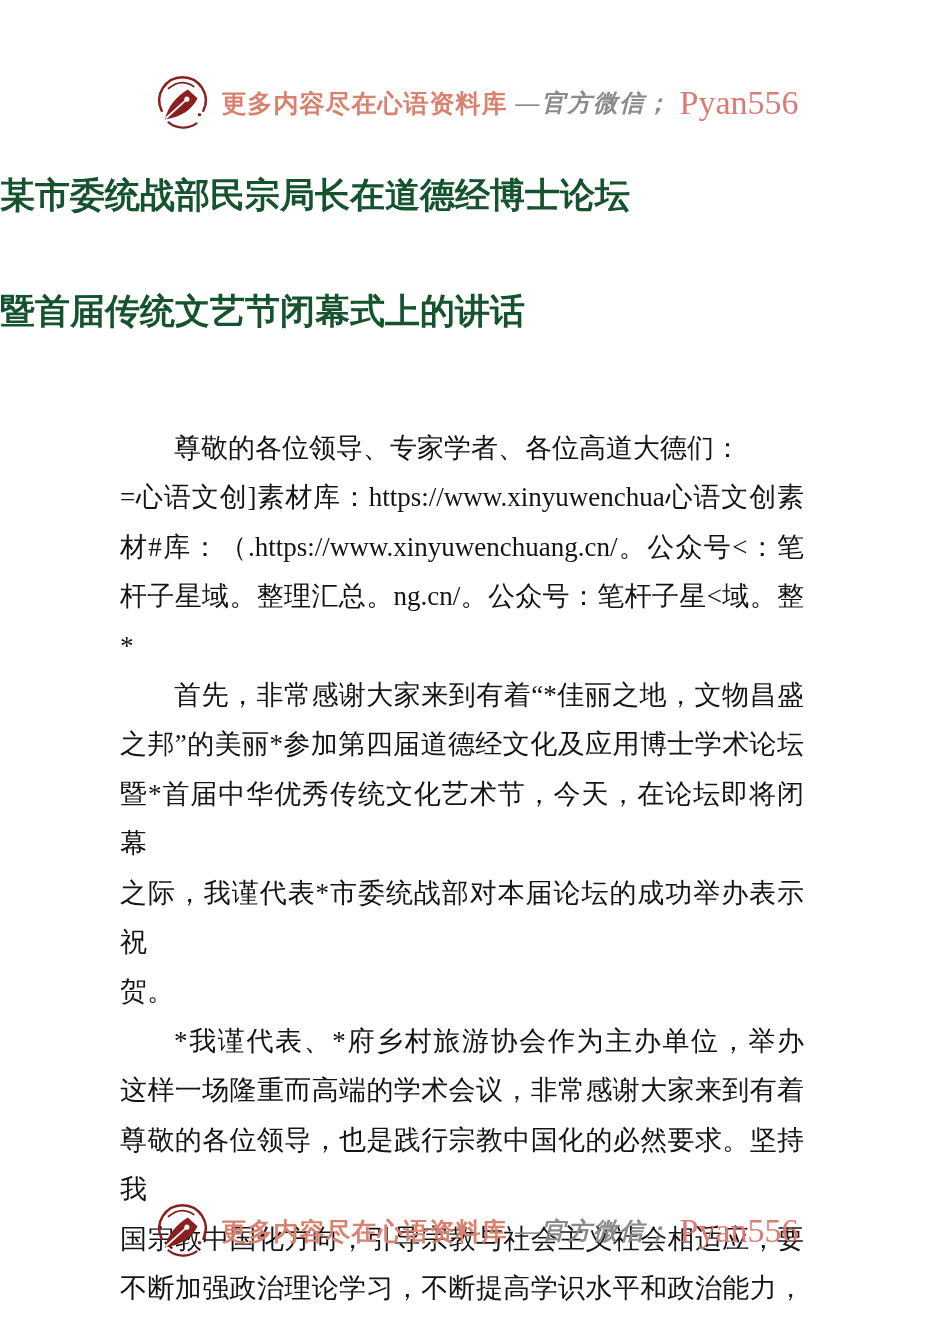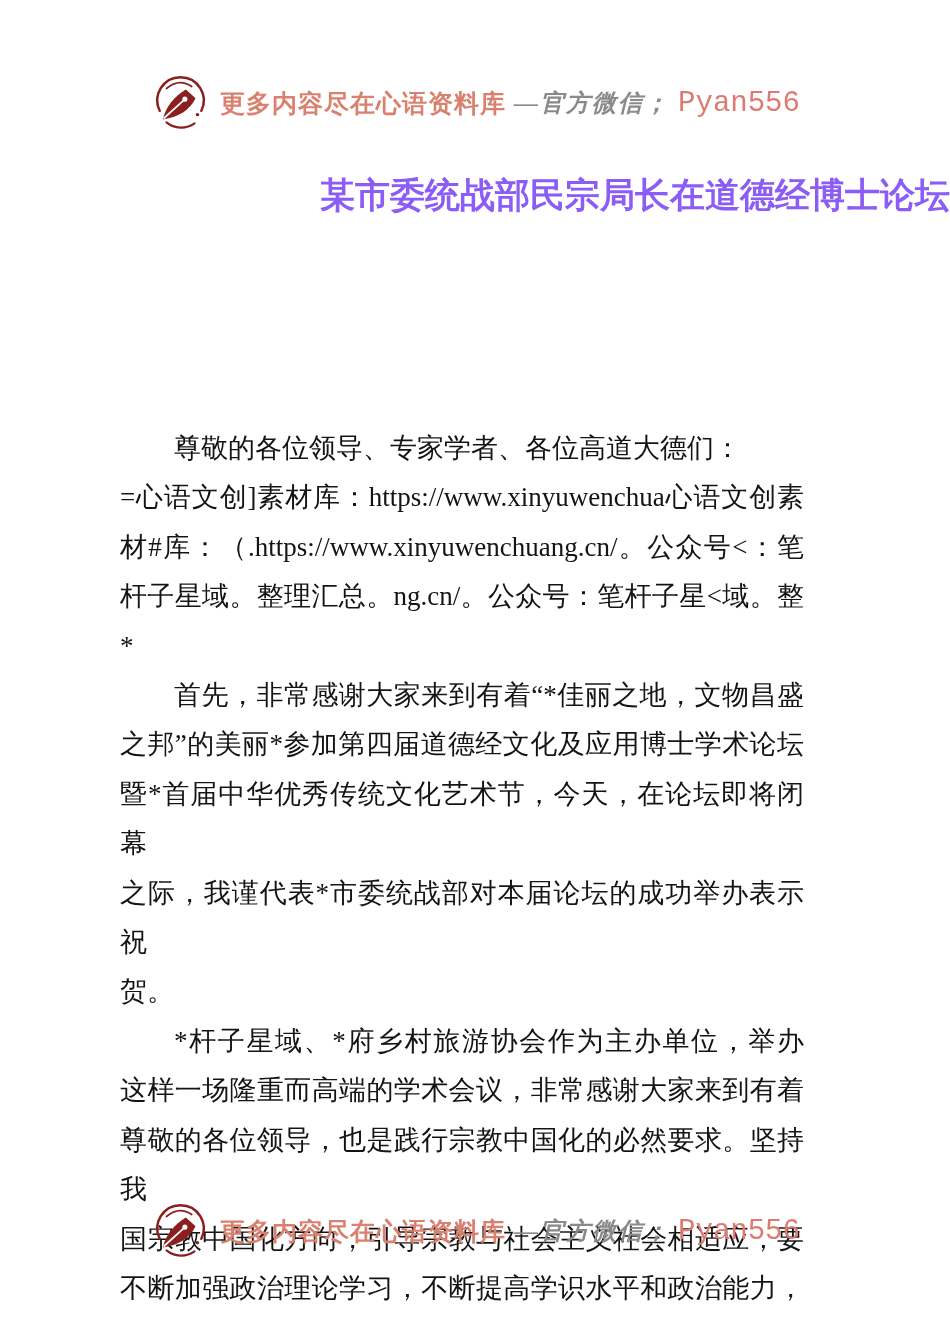--- a/index.html
+++ b/index.html
@@ -34,28 +34,28 @@
     font-family:"Liberation Serif","DejaVu Serif",serif;
   }
   .wm-sep{
     color:var(--separator-color);
     font-size:24px;font-style:italic;font-weight:bold;
     letter-spacing:2px;
     font-family:"Liberation Serif","DejaVu Serif",serif;
   }
   .wm-id{
     color:var(--wechat-color);
-    font-size:29px;
-    font-family:Liberation Mono, monospace;
+    font-size:34px;
+    font-family:Liberation Serif, serif;
   }
   
   .doc-title{
     position:absolute;left:0;right:0;
-    text-align:right;
-    font-size:35px;font-weight:bold;color:#8b5cf6;
+    text-align:left;
+    font-size:35px;font-weight:bold;color:#14532d;
     line-height:44px;
     letter-spacing:0px;
   }
   .doc-title.t1{top:174px;}
   .doc-title.t2{top:290px;}
   
   .bodytext{
     position:absolute;
     top:424px;left:120px;width:684px;
     color:var(--text-color);
@@ -84,35 +84,36 @@
       <line x1="14" y1="48" x2="35" y2="29" stroke="#ffffff" stroke-width="1.8"></line>
       <circle cx="36" cy="28" r="2.6" fill="#ffffff"></circle>
       <circle cx="49" cy="44" r="1.8" fill="#8b1e1e"></circle>
     </svg>
     <span class="wm-brand">更多内容尽在心语资料库</span>
       <span class="wm-sep">—官方微信；</span>
       <span class="wm-id">Pyan556</span>
   </div>
 
   <div class="doc-title t1">某市委统战部民宗局长在道德经博士论坛</div>
+  <div class="doc-title t2">暨首届传统文艺节闭幕式上的讲话</div>
 
   <div class="bodytext">
     <div class="ln ind nj">尊敬的各位领导、专家学者、各位高道大德们：</div>
 
     <div class="ln">=心语文创]素材库：https://www.xinyuwenchua心语文创素</div>
     <div class="ln">材#库：（.https://www.xinyuwenchuang.cn/。公众号&lt;：笔</div>
     <div class="ln">杆子星域。整理汇总。ng.cn/。公众号：笔杆子星&lt;域。整*</div>
 
     <div class="ln ind">首先，非常感谢大家来到有着“*佳丽之地，文物昌盛</div>
     <div class="ln">之邦”的美丽*参加第四届道德经文化及应用博士学术论坛</div>
     <div class="ln">暨*首届中华优秀传统文化艺术节，今天，在论坛即将闭幕</div>
     <div class="ln">之际，我谨代表*市委统战部对本届论坛的成功举办表示祝</div>
     <div class="ln nj">贺。</div>
 
-    <div class="ln ind">*杆子星域、*府乡村旅游协会作为主办单位，举办</div>
+    <div class="ln ind">*我谨代表、*府乡村旅游协会作为主办单位，举办</div>
     <div class="ln">这样一场隆重而高端的学术会议，非常感谢大家来到有着</div>
     <div class="ln">尊敬的各位领导，也是践行宗教中国化的必然要求。坚持我</div>
     <div class="ln">国宗教中国化方向，引导宗教与社会主义社会相适应，要</div>
     <div class="ln">不断加强政治理论学习，不断提高学识水平和政治能力，</div>
   </div>
 
   <div class="watermark footer">
     <svg class="wm-logo" viewBox="0 0 64 64" xmlns="http://www.w3.org/2000/svg">
       <path d="M10 40 A24 24 0 1 1 53 40" fill="none" stroke="#8b1e1e" stroke-width="2.6" stroke-linecap="round"></path>
       <path d="M17 52 A24 24 0 0 0 46 53" fill="none" stroke="#8b1e1e" stroke-width="2.2" stroke-linecap="round"></path>

